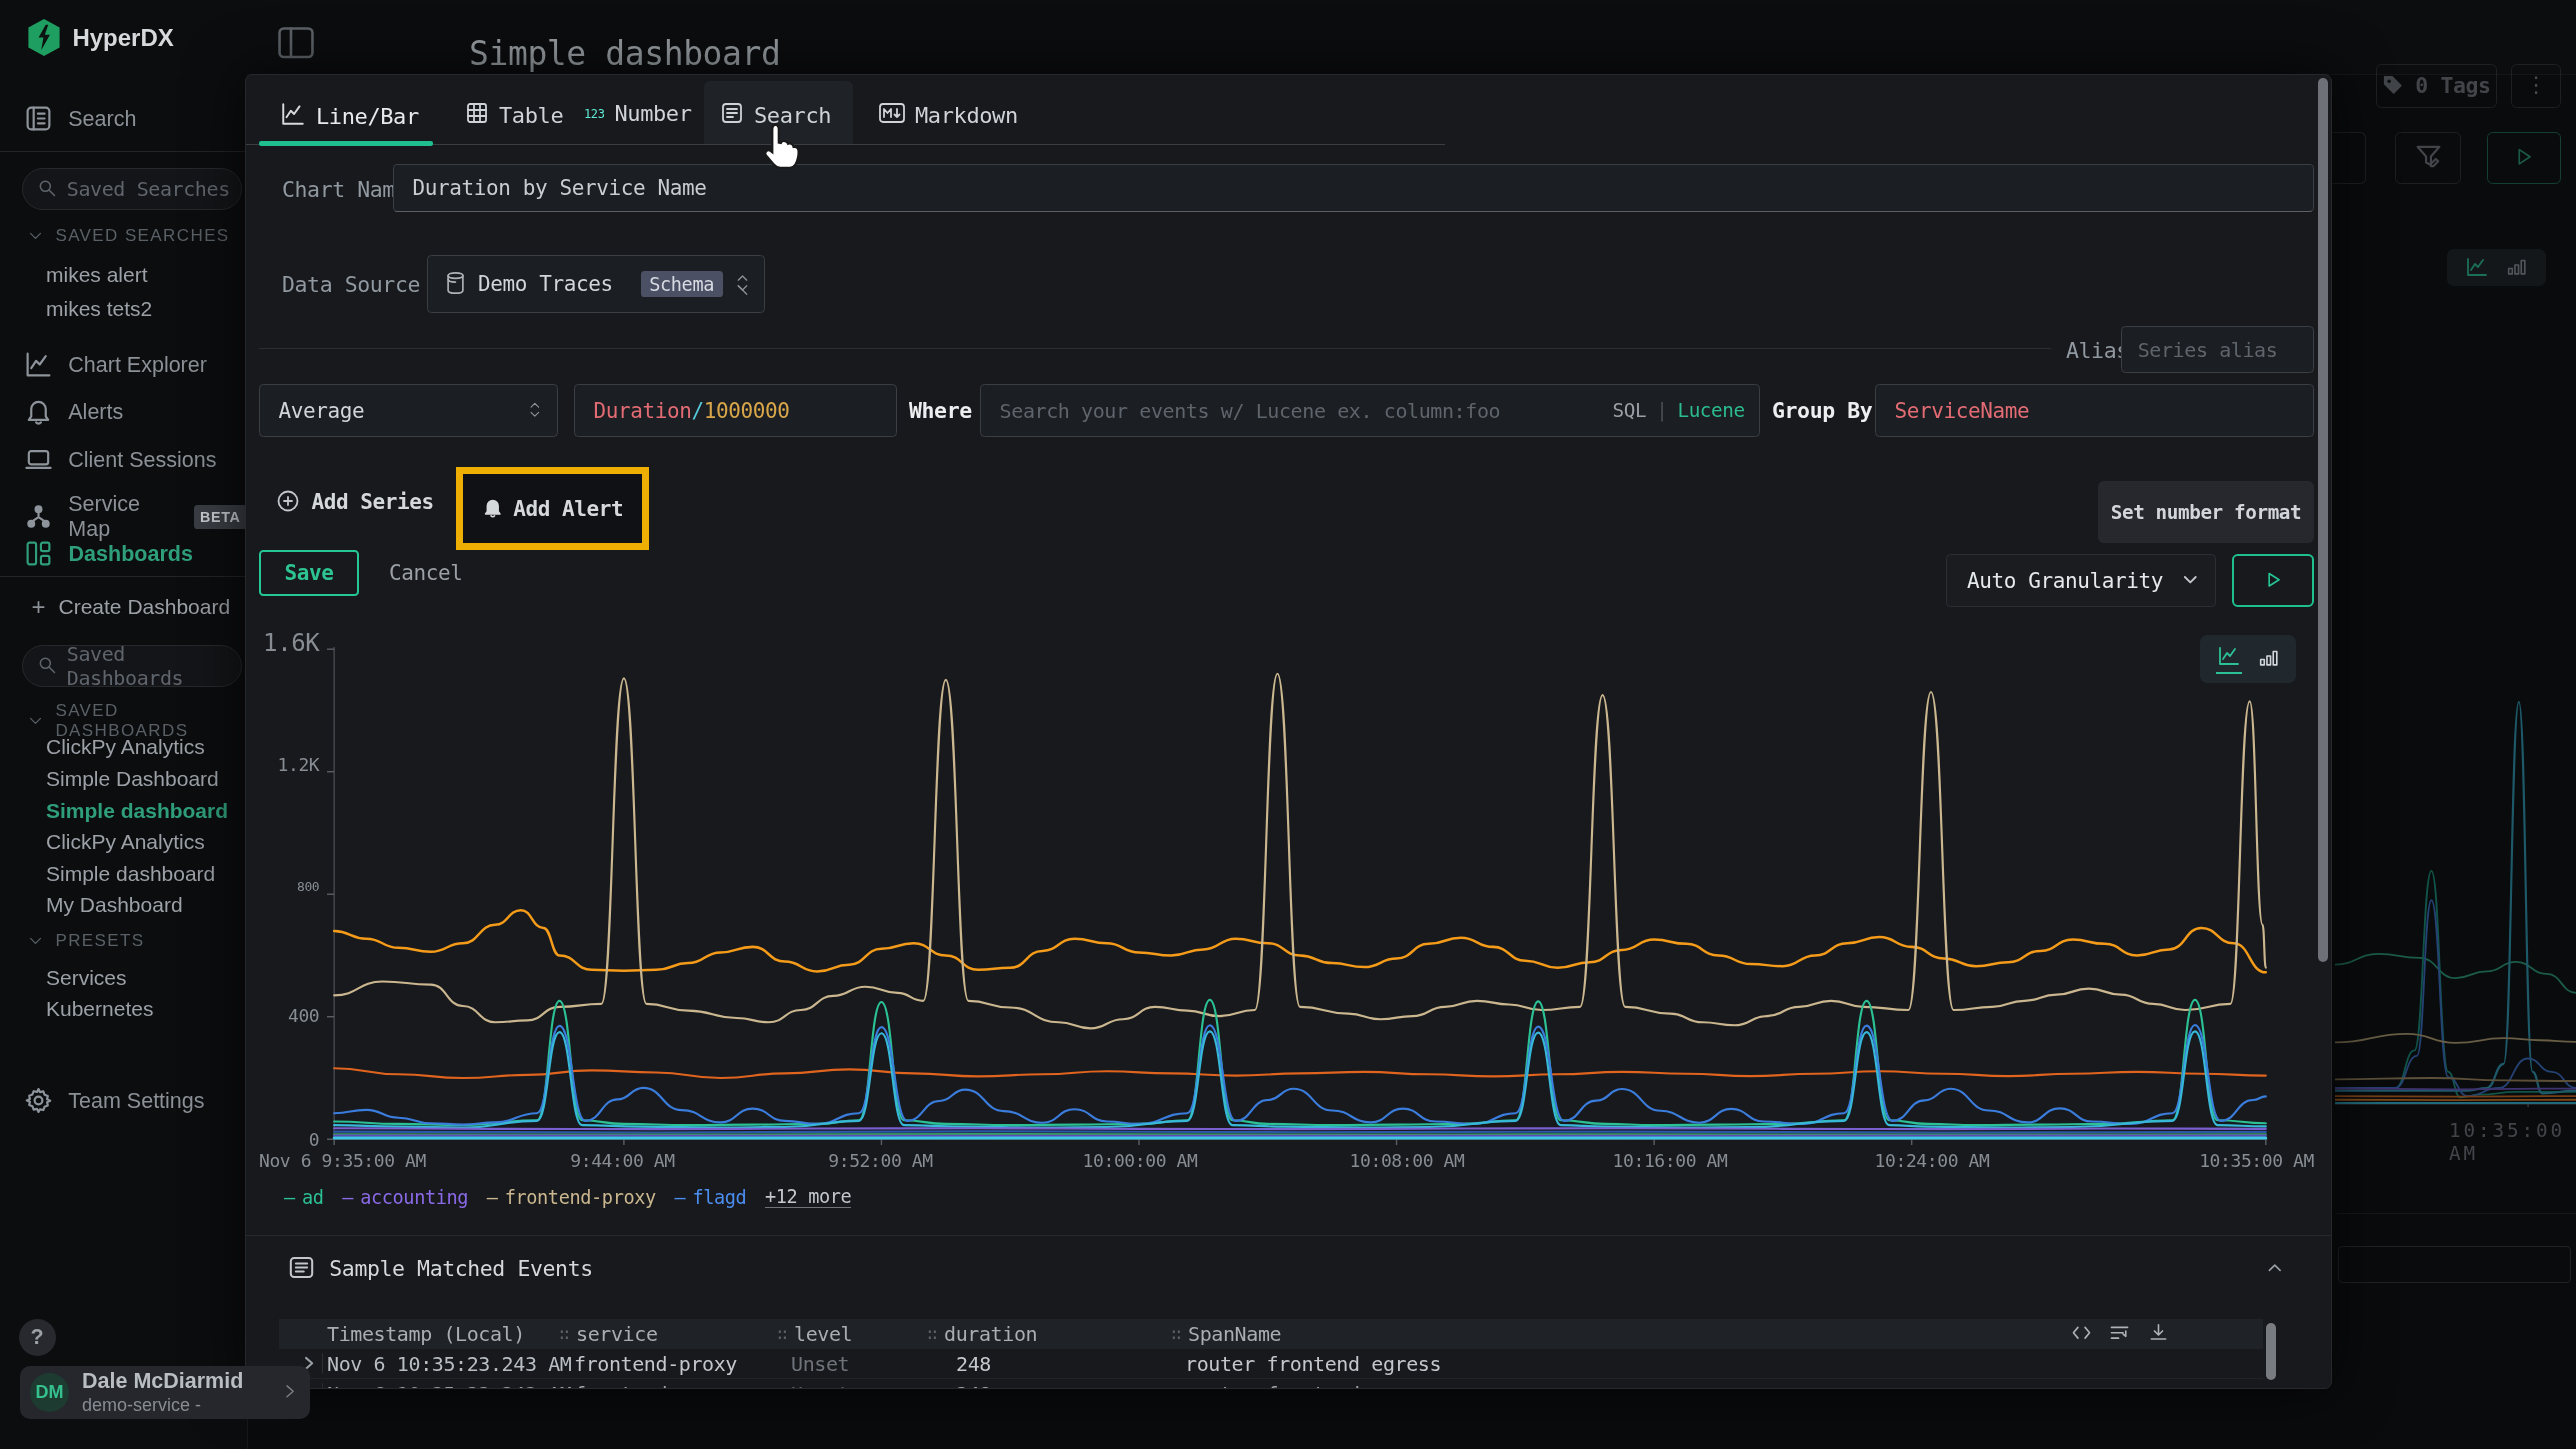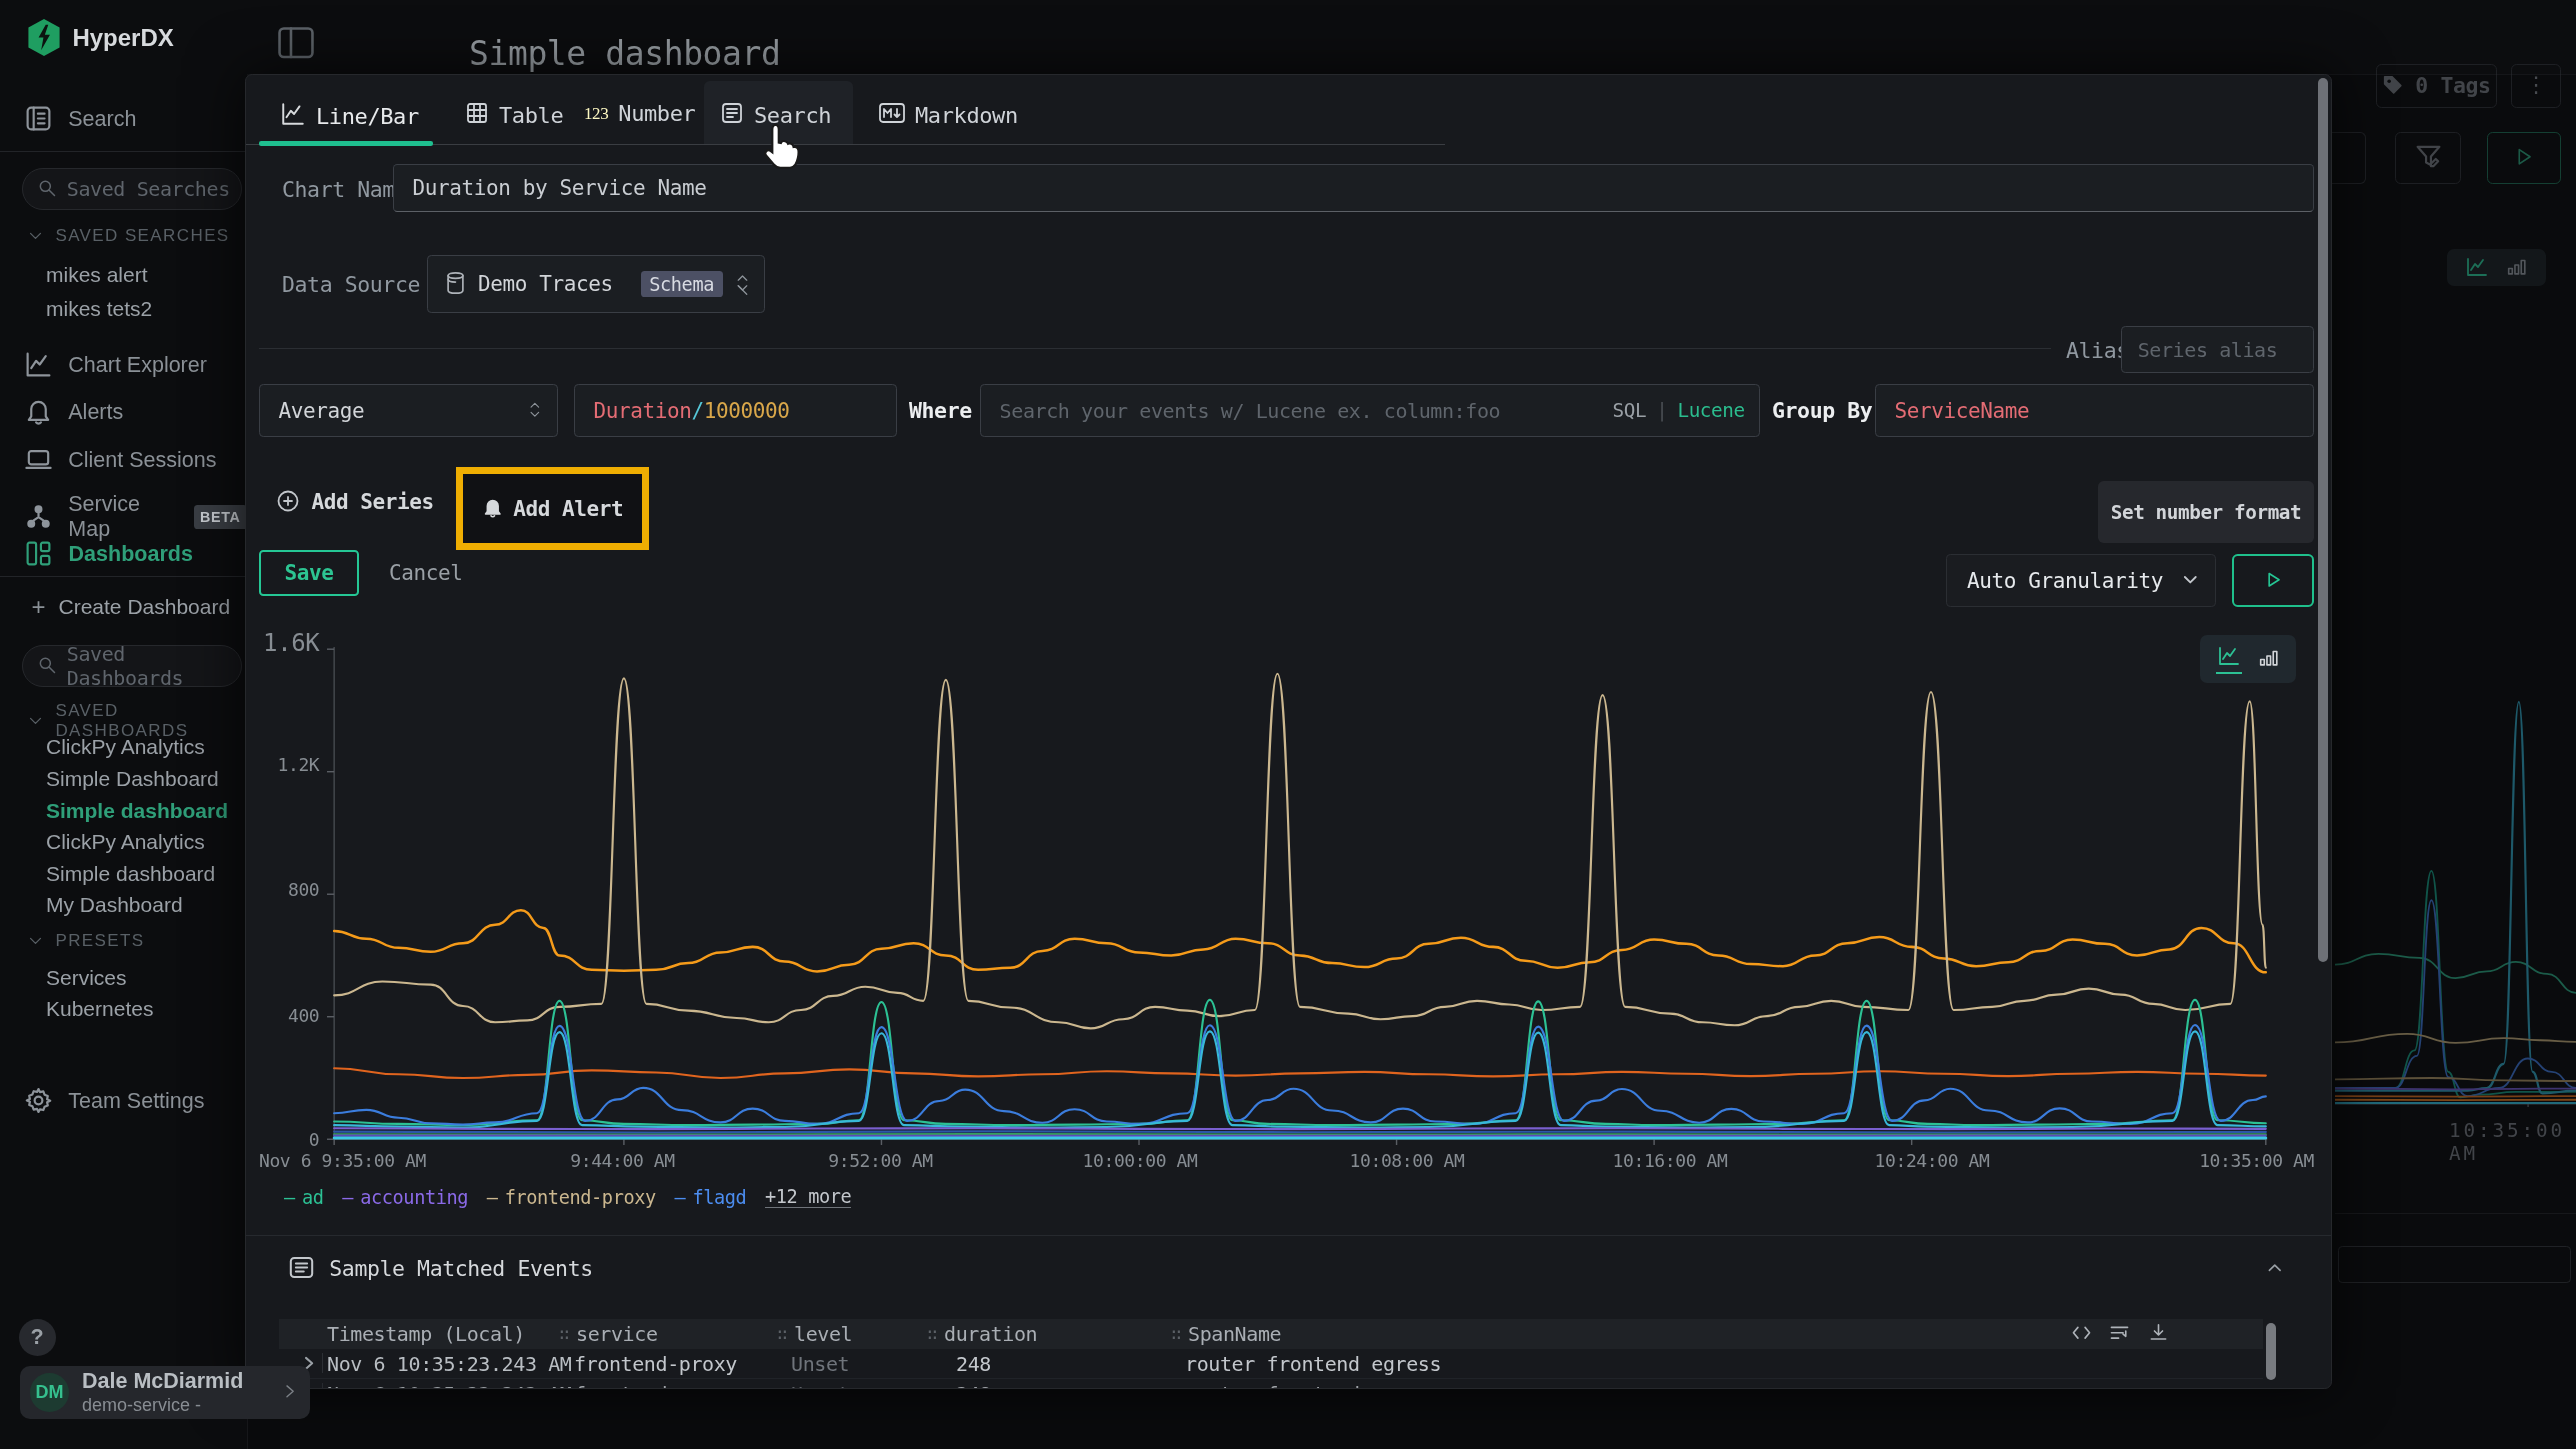--- a/index.html
+++ b/index.html
@@ -251,21 +251,21 @@
       <span>Line/Bar</span>
     </div>
     <div class="abs tab mono" style="left:219px;top:26px;">
       <span><svg width="24" height="24" viewBox="0 0 24 24">
             <rect x="3" y="3" width="18" height="18" rx="2" class="ic" style="stroke:#cfd3d8"></rect>
             <path d="M3 9h18M3 15h18M9 3v18M15 3v18" class="ic" style="stroke:#cfd3d8"></path>
           </svg></span>
       <span>Table</span>
     </div>
     <div class="abs tab mono" style="left:338px;top:26px;">
-      <span class="mono" style="font-size:17px;color:#fef9c3;font-family:Liberation Serif, serif;">123</span>
+      <span class="mono" style="font-size:12px;color:#5eead4;">123</span>
       <span>Number</span>
     </div>
     <div class="abs tab mono" style="left:474px;top:26px;">
       <span><svg width="24" height="24" viewBox="0 0 24 24">
             <rect x="3" y="3" width="18" height="18" rx="3" class="ic" style="stroke:#cfd3d8"></rect>
             <path d="M7 8h10M7 12h10M7 16h6" class="ic" style="stroke:#cfd3d8"></path>
           </svg></span>
       <span>Search</span>
     </div>
     <div class="abs tab mono" style="left:633px;top:26px;">
@@ -391,21 +391,21 @@
         <path d="M10.0,665.6 C32.5,665.6 32.5,660.9 55.0,660.9 C77.5,660.9 77.5,672.0 100.0,672.0 C122.5,672.0 122.5,679.7 145.0,679.7 C167.5,679.7 167.5,681.5 190.0,681.5 C212.5,681.5 212.5,678.5 235.0,678.5 C264.3,678.5 264.3,665.6 293.5,665.6 C309.3,665.6 309.3,543.6 325.0,543.6 C343.0,543.6 343.0,676.3 361.0,676.3 C383.5,676.3 383.5,646.3 406.0,646.3 C424.0,646.3 424.0,630.1 442.0,630.1 C469.0,630.1 469.0,661.3 496.0,661.3 C523.0,661.3 523.0,678.5 550.0,678.5 C572.5,678.5 572.5,659.2 595.0,659.2 C617.5,659.2 617.5,676.3 640.0,676.3 C662.5,676.3 662.5,680.6 685.0,680.6 C714.3,680.6 714.3,665.6 743.5,665.6 C759.3,665.6 759.3,545.3 775.0,545.3 C793.0,545.3 793.0,676.3 811.0,676.3 C833.5,676.3 833.5,648.5 856.0,648.5 C874.0,648.5 874.0,632.6 892.0,632.6 C919.0,632.6 919.0,662.6 946.0,662.6 C973.0,662.6 973.0,678.9 1000.0,678.9 C1022.5,678.9 1022.5,660.0 1045.0,660.0 C1067.5,660.0 1067.5,677.2 1090.0,677.2 C1112.5,677.2 1112.5,680.6 1135.0,680.6 C1168.8,680.6 1168.8,665.6 1202.5,665.6 C1218.3,665.6 1218.3,542.7 1234.0,542.7 C1252.0,542.7 1252.0,676.3 1270.0,676.3 C1292.5,676.3 1292.5,647.2 1315.0,647.2 C1333.0,647.2 1333.0,631.4 1351.0,631.4 C1378.0,631.4 1378.0,661.8 1405.0,661.8 C1432.0,661.8 1432.0,678.5 1459.0,678.5 C1481.5,678.5 1481.5,659.2 1504.0,659.2 C1526.5,659.2 1526.5,677.2 1549.0,677.2 C1576.0,677.2 1576.0,680.6 1603.0,680.6 C1632.3,680.6 1632.3,665.6 1661.5,665.6 C1677.3,665.6 1677.3,544.5 1693.0,544.5 C1711.0,544.5 1711.0,676.3 1729.0,676.3 C1751.5,676.3 1751.5,648.1 1774.0,648.1 C1792.0,648.1 1792.0,631.8 1810.0,631.8 C1837.0,631.8 1837.0,662.2 1864.0,662.2 C1891.0,662.2 1891.0,678.9 1918.0,678.9 C1940.5,678.9 1940.5,659.6 1963.0,659.6 C1985.5,659.6 1985.5,677.2 2008.0,677.2 C2035.0,677.2 2035.0,680.6 2062.0,680.6 C2091.3,680.6 2091.3,665.6 2120.5,665.6 C2136.3,665.6 2136.3,543.2 2152.0,543.2 C2170.0,543.2 2170.0,676.3 2188.0,676.3 C2210.5,676.3 2210.5,647.6 2233.0,647.6 C2251.0,647.6 2251.0,631.4 2269.0,631.4 C2296.0,631.4 2296.0,661.8 2323.0,661.8 C2350.0,661.8 2350.0,678.5 2377.0,678.5 C2399.5,678.5 2399.5,658.8 2422.0,658.8 C2444.5,658.8 2444.5,677.2 2467.0,677.2 C2494.0,677.2 2494.0,680.6 2521.0,680.6 C2550.3,680.6 2550.3,665.6 2579.5,665.6 C2595.3,665.6 2595.3,542.3 2611.0,542.3 C2629.0,542.3 2629.0,676.3 2647.0,676.3 C2669.5,676.3 2669.5,647.2 2692.0,647.2 C2701.0,647.2 2701.0,642.1 2710.0,642.1" fill="none" stroke="#3b7ddd" stroke-width="3" stroke-linejoin="round" stroke-linecap="round"></path>
         <path d="M10.0,682.3 C55.0,682.3 55.0,684.4 100.0,684.4 C145.0,684.4 145.0,685.7 190.0,685.7 C241.8,685.7 241.8,676.3 293.5,676.3 C309.3,676.3 309.3,552.2 325.0,552.2 C340.8,552.2 340.8,682.3 356.5,682.3 C397.0,682.3 397.0,684.4 437.5,684.4 C493.8,684.4 493.8,685.7 550.0,685.7 C595.0,685.7 595.0,684.9 640.0,684.9 C691.8,684.9 691.8,676.3 743.5,676.3 C759.3,676.3 759.3,553.9 775.0,553.9 C790.8,553.9 790.8,682.3 806.5,682.3 C847.0,682.3 847.0,684.4 887.5,684.4 C943.8,684.4 943.8,685.7 1000.0,685.7 C1045.0,685.7 1045.0,684.9 1090.0,684.9 C1146.3,684.9 1146.3,676.3 1202.5,676.3 C1218.3,676.3 1218.3,551.3 1234.0,551.3 C1249.8,551.3 1249.8,682.3 1265.5,682.3 C1301.5,682.3 1301.5,684.4 1337.5,684.4 C1393.8,684.4 1393.8,685.7 1450.0,685.7 C1495.0,685.7 1495.0,684.9 1540.0,684.9 C1600.8,684.9 1600.8,676.3 1661.5,676.3 C1677.3,676.3 1677.3,553.0 1693.0,553.0 C1708.8,553.0 1708.8,682.3 1724.5,682.3 C1756.0,682.3 1756.0,684.4 1787.5,684.4 C1843.8,684.4 1843.8,685.7 1900.0,685.7 C1945.0,685.7 1945.0,684.9 1990.0,684.9 C2055.3,684.9 2055.3,676.3 2120.5,676.3 C2136.3,676.3 2136.3,552.2 2152.0,552.2 C2167.8,552.2 2167.8,682.3 2183.5,682.3 C2210.5,682.3 2210.5,684.4 2237.5,684.4 C2293.8,684.4 2293.8,685.7 2350.0,685.7 C2395.0,685.7 2395.0,684.9 2440.0,684.9 C2509.8,684.9 2509.8,676.3 2579.5,676.3 C2595.3,676.3 2595.3,551.3 2611.0,551.3 C2626.8,551.3 2626.8,682.3 2642.5,682.3 C2676.3,682.3 2676.3,684.0 2710.0,684.0" fill="none" stroke="#38b8d8" stroke-width="3" stroke-linejoin="round" stroke-linecap="round"></path>
         <path d="M10.0,686.6 C122.5,686.6 122.5,687.4 235.0,687.4 C347.5,687.4 347.5,687.9 460.0,687.9 C572.5,687.9 572.5,687.0 685.0,687.0 C797.5,687.0 797.5,686.6 910.0,686.6 C1022.5,686.6 1022.5,687.4 1135.0,687.4 C1247.5,687.4 1247.5,687.9 1360.0,687.9 C1472.5,687.9 1472.5,687.0 1585.0,687.0 C1697.5,687.0 1697.5,686.6 1810.0,686.6 C1922.5,686.6 1922.5,687.4 2035.0,687.4 C2147.5,687.4 2147.5,687.9 2260.0,687.9 C2372.5,687.9 2372.5,687.0 2485.0,687.0 C2597.5,687.0 2597.5,687.4 2710.0,687.4" fill="none" stroke="#7a5fd0" stroke-width="3" stroke-linejoin="round" stroke-linecap="round"></path>
         <path d="M10.0,691.3 C235.0,691.3 235.0,692.6 460.0,692.6 C685.0,692.6 685.0,690.9 910.0,690.9 C1135.0,690.9 1135.0,692.2 1360.0,692.2 C1585.0,692.2 1585.0,691.3 1810.0,691.3 C2035.0,691.3 2035.0,692.6 2260.0,692.6 C2485.0,692.6 2485.0,691.7 2710.0,691.7" fill="none" stroke="#2d56a8" stroke-width="3" stroke-linejoin="round" stroke-linecap="round"></path>
         <path d="M10.0,695.1 C235.0,695.1 235.0,695.6 460.0,695.6 C685.0,695.6 685.0,694.7 910.0,694.7 C1135.0,694.7 1135.0,695.6 1360.0,695.6 C1585.0,695.6 1585.0,695.1 1810.0,695.1 C2035.0,695.1 2035.0,695.6 2260.0,695.6 C2485.0,695.6 2485.0,695.1 2710.0,695.1" fill="none" stroke="#37a05c" stroke-width="3" stroke-linejoin="round" stroke-linecap="round"></path>
         <path d="M10.0,696.9 C685.0,696.9 685.0,697.3 1360.0,697.3 C2035.0,697.3 2035.0,696.9 2710.0,696.9" fill="none" stroke="#5d49b8" stroke-width="3" stroke-linejoin="round" stroke-linecap="round"></path>
         <path d="M10.0,700.3 C685.0,700.3 685.0,700.3 1360.0,700.3 C2035.0,700.3 2035.0,700.3 2710.0,700.3" fill="none" stroke="#3ec9e6" stroke-width="4" stroke-linejoin="round" stroke-linecap="round"></path>
       </svg>
     <span class="abs mono" style="left:9.3px;top:554px;width:64px;text-align:right;font-size:24px;color:#878d93;">1.6K</span>
     <span class="abs mono" style="left:9.3px;top:679px;width:64px;text-align:right;font-size:18px;color:#878d93;">1.2K</span>
-    <span class="abs mono" style="left:9.3px;top:804px;width:64px;text-align:right;font-size:18px;color:#878d93;">800</span>
+    <span class="abs mono" style="left:9.3px;top:804px;width:64px;text-align:right;font-size:13px;color:#878d93;">800</span>
     <span class="abs mono" style="left:9.3px;top:930px;width:64px;text-align:right;font-size:18px;color:#878d93;">400</span>
     <span class="abs mono" style="left:9.3px;top:1054px;width:64px;text-align:right;font-size:18px;color:#878d93;">0</span>
 
     <span class="abs mono" style="left:13px;top:1075px;font-size:18px;color:#878d93;">Nov 6 9:35:00 AM</span>
     <span class="abs mono" style="left:312px;top:1075px;width:129px;text-align:center;font-size:18px;color:#878d93;">9:44:00 AM</span>
     <span class="abs mono" style="left:570px;top:1075px;width:129px;text-align:center;font-size:18px;color:#878d93;">9:52:00 AM</span>
     <span class="abs mono" style="left:826px;top:1075px;width:136px;text-align:center;font-size:18px;color:#878d93;">10:00:00 AM</span>
     <span class="abs mono" style="left:1093px;top:1075px;width:136px;text-align:center;font-size:18px;color:#878d93;">10:08:00 AM</span>
     <span class="abs mono" style="left:1356px;top:1075px;width:136px;text-align:center;font-size:18px;color:#878d93;">10:16:00 AM</span>
     <span class="abs mono" style="left:1618px;top:1075px;width:136px;text-align:center;font-size:18px;color:#878d93;">10:24:00 AM</span>

